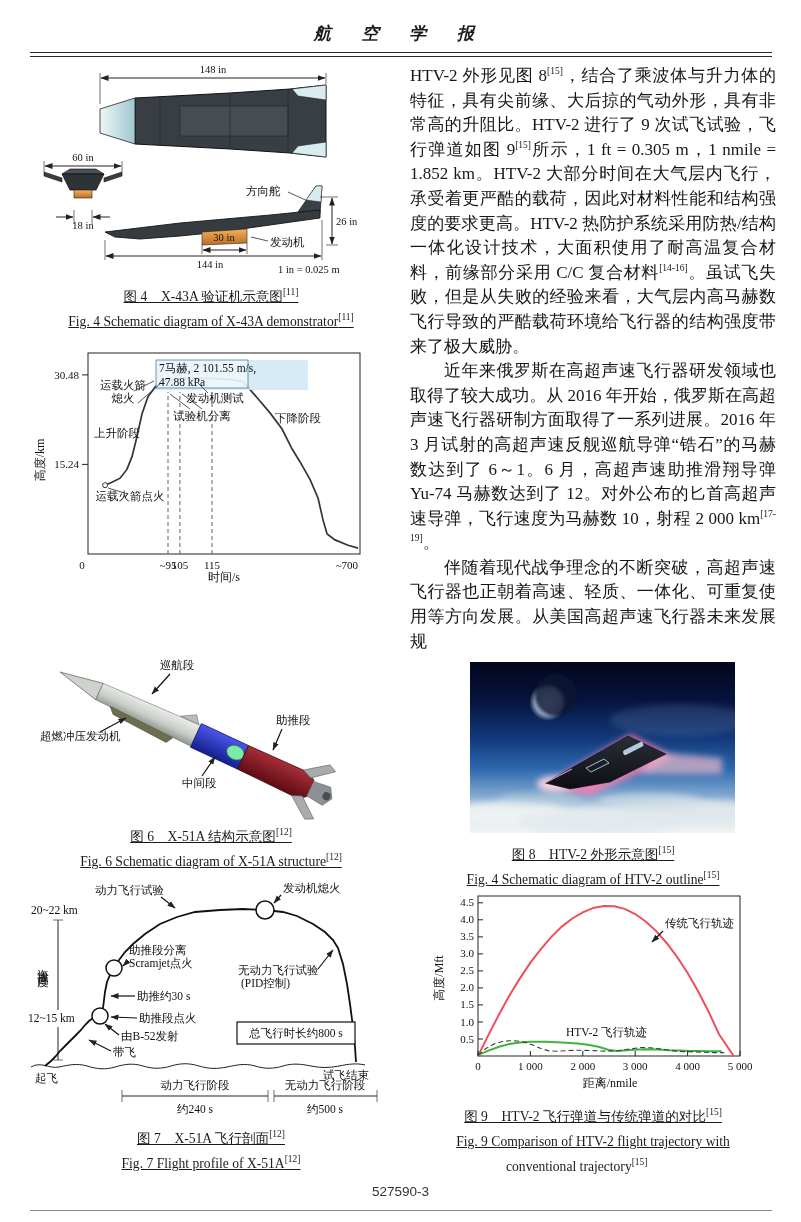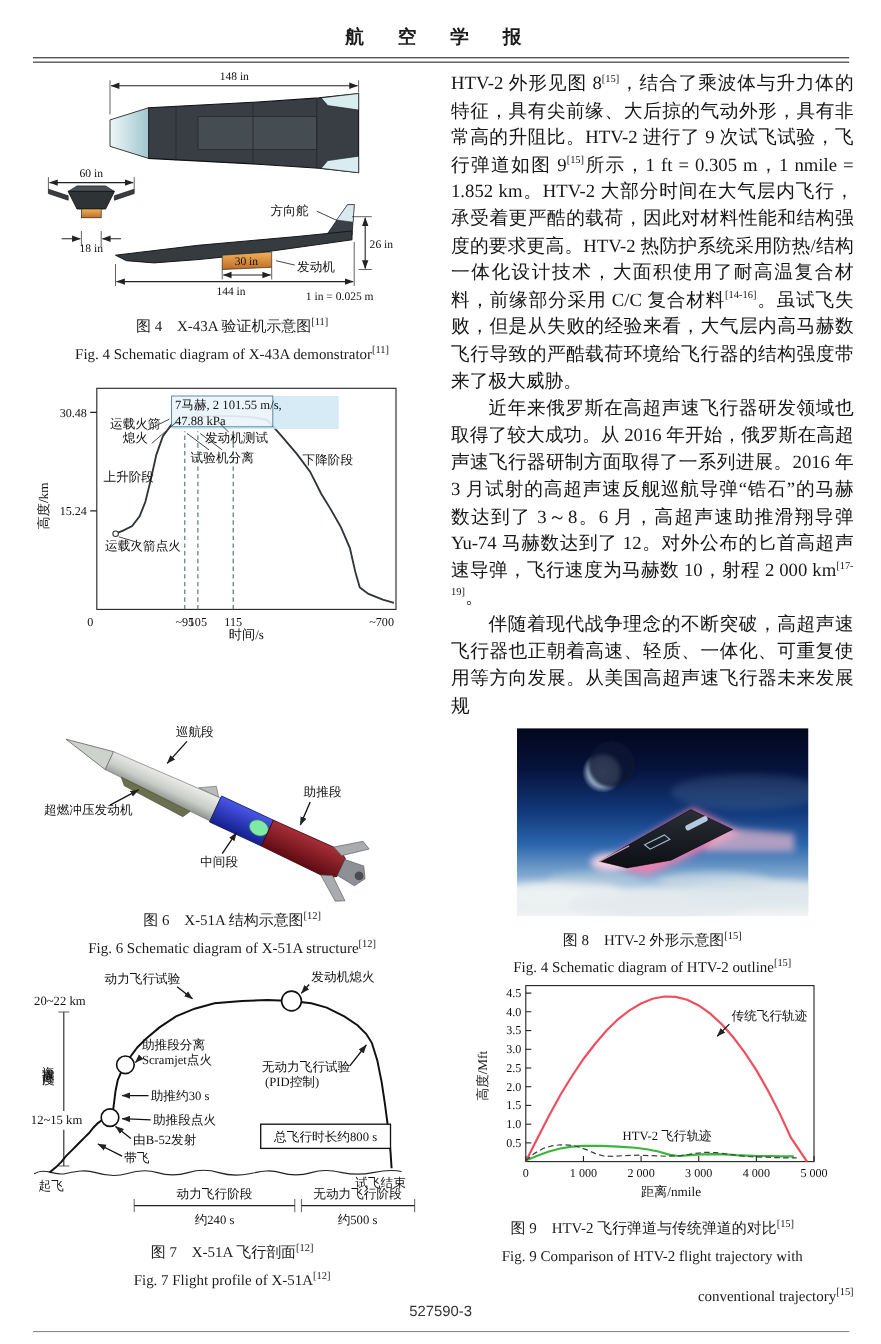--- a/index.html
+++ b/index.html
@@ -1,28 +1,28 @@
 <!DOCTYPE html>
 <html lang="zh"><head>
 <meta charset="utf-8">
 <style>
   html,body{margin:0;padding:0;background:#9a9a9a;}
   .page{position:relative;width:801px;height:1222px;background:#ffffff;overflow:hidden;
         font-family:"Liberation Serif","DejaVu Serif",serif;color:#111;}
   .abs{position:absolute;}
   .header{top:22px;left:0;width:801px;text-align:center;font-size:17px;letter-spacing:13px;
-          font-family:"Liberation Sans","DejaVu Sans",sans-serif;font-weight:600;color:#1c1c1c;}
+          font-family:"Liberation Sans","DejaVu Sans",sans-serif;font-weight:600;color:#1c1c1c;font-style:italic;}
   .hrule{top:52px;left:30px;width:742px;height:3px;border-top:1.8px solid #2a2a2a;border-bottom:1px solid #2a2a2a;}
   .para{left:410px;width:366px;text-align:justify;font-size:17px;line-height:24.6px;color:#161616;}
   .para p{margin:0;text-indent:2em;}
   .para p.noind{text-indent:0;}
   sup{font-size:9.5px;line-height:0;vertical-align:super;}
   .cap{text-align:center;font-size:13.6px;line-height:25px;color:#1a1a1a;}
-  .cap .ln{display:block;}
-  .cap .ind{display:block;text-align:right;padding-left:96px;margin-top:12px;}
+  .cap .ln{display:block;text-decoration:underline;}
+  .cap .ind{display:block;text-align:left;padding-left:96px;}
   .pgnum{top:1184px;left:0;width:801px;text-align:center;font-size:13.5px;color:#333;
          font-family:"Liberation Sans","DejaVu Sans",sans-serif;}
   .frule{top:1210px;left:30px;width:742px;border-top:1px solid #8a8a8a;}
   svg text{font-family:"Liberation Serif","DejaVu Serif",serif;fill:#111;}
   .tk{font-size:11px;}
   .lab{font-size:10.5px;}
   .zlab{font-size:11.5px;}
   .axl{font-size:12px;}
   .frame{fill:none;stroke:#222;stroke-width:1;}
   .dim{stroke:#222;stroke-width:1;fill:none;}
@@ -260,21 +260,21 @@
     <div class="abs vtext" style="left:10px;top:88px">海拔高度</div>
   </div>
 
   <div class="abs cap" style="left:30px;top:1126px;width:362px">
     <span class="ln"><span>图 7　X-51A 飞行剖面</span><sup>[12]</sup></span>
     <span class="ln"><span>Fig. 7  Flight profile of X-51A</span><sup>[12]</sup></span>
   </div>
 
   <div class="abs para" style="top:64px">
     <p class="noind"><span>HTV-2 外形见图 8</span><sup>[15]</sup><span>，结合了乘波体与升力体的特征，具有尖前缘、大后掠的气动外形，具有非常高的升阻比。HTV-2 进行了 9 次试飞试验，飞行弹道如图 9</span><sup>[15]</sup><span>所示，1 ft = 0.305 m，1 nmile = 1.852 km。HTV-2 大部分时间在大气层内飞行，承受着更严酷的载荷，因此对材料性能和结构强度的要求更高。HTV-2 热防护系统采用防热/结构一体化设计技术，大面积使用了耐高温复合材料，前缘部分采用 C/C 复合材料</span><sup>[14-16]</sup><span>。虽试飞失败，但是从失败的经验来看，大气层内高马赫数飞行导致的严酷载荷环境给飞行器的结构强度带来了极大威胁。</span></p>
-    <p><span>近年来俄罗斯在高超声速飞行器研发领域也取得了较大成功。从 2016 年开始，俄罗斯在高超声速飞行器研制方面取得了一系列进展。2016 年 3 月试射的高超声速反舰巡航导弹“锆石”的马赫数达到了 3～8。6 月，高超声速助推滑翔导弹 Yu-74 马赫数达到了 12。对外公布的匕首高超声速导弹，飞行速度为马赫数 10，射程 2 000 km</span><sup>[17-19]</sup><span>。</span></p>
+    <p><span>近年来俄罗斯在高超声速飞行器研发领域也取得了较大成功。从 2016 年开始，俄罗斯在高超声速飞行器研制方面取得了一系列进展。2016 年 3 月试射的高超声速反舰巡航导弹“锆石”的马赫数达到了 6～1。6 月，高超声速助推滑翔导弹 Yu-74 马赫数达到了 12。对外公布的匕首高超声速导弹，飞行速度为马赫数 10，射程 2 000 km</span><sup>[17-19]</sup><span>。</span></p>
     <p><span>伴随着现代战争理念的不断突破，高超声速飞行器也正朝着高速、轻质、一体化、可重复使用等方向发展。从美国高超声速飞行器未来发展规</span></p>
   </div>
 
   <svg class="abs" style="left:470px;top:662px" width="265" height="171" viewBox="0 0 265 171">
     <defs>
       <linearGradient id="skyG" x1="0" y1="0" x2="0" y2="1">
         <stop offset="0" stop-color="#03071c"></stop>
           <stop offset="0.22" stop-color="#07133d"></stop>
         <stop offset="0.45" stop-color="#123a7c"></stop>
           <stop offset="0.62" stop-color="#2c66ad"></stop>

